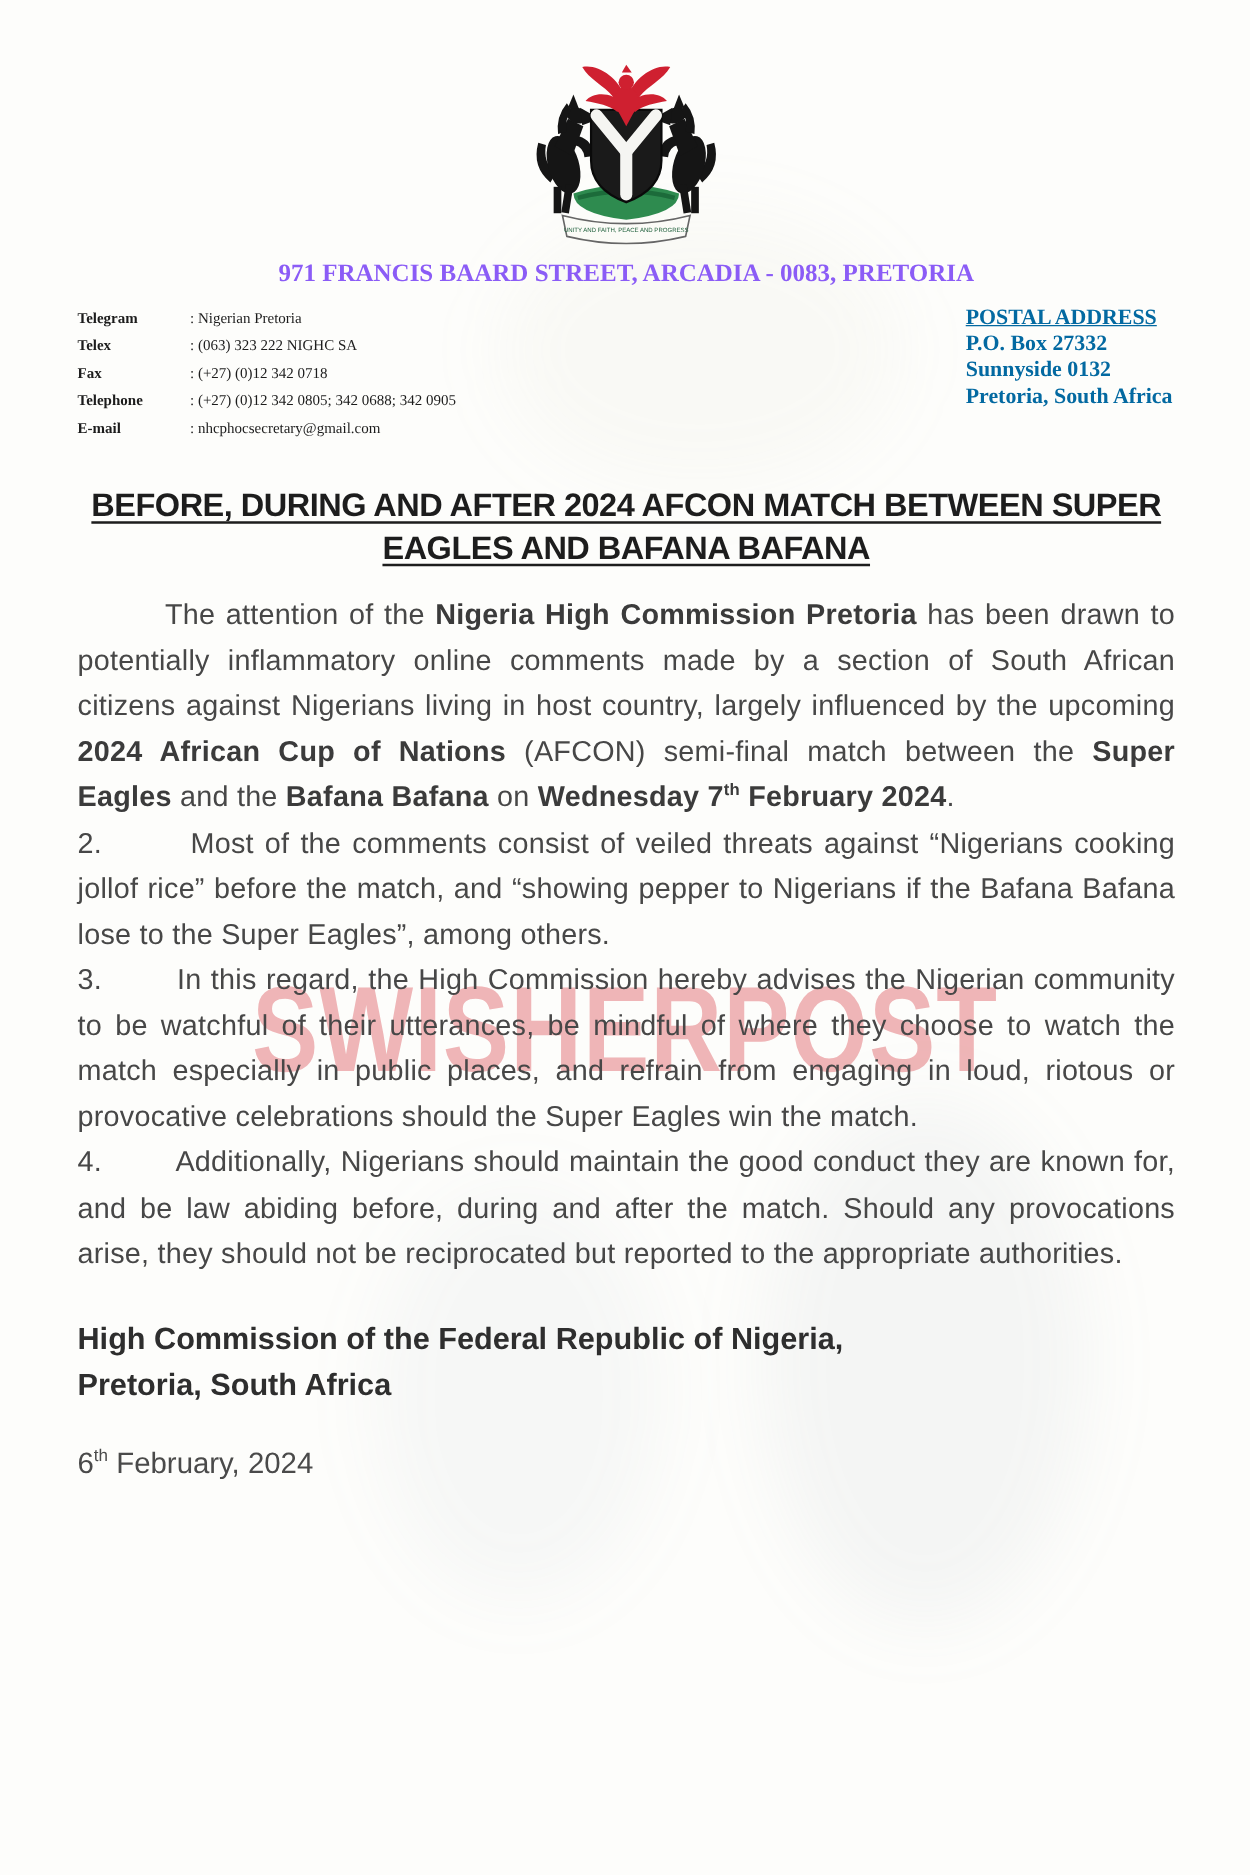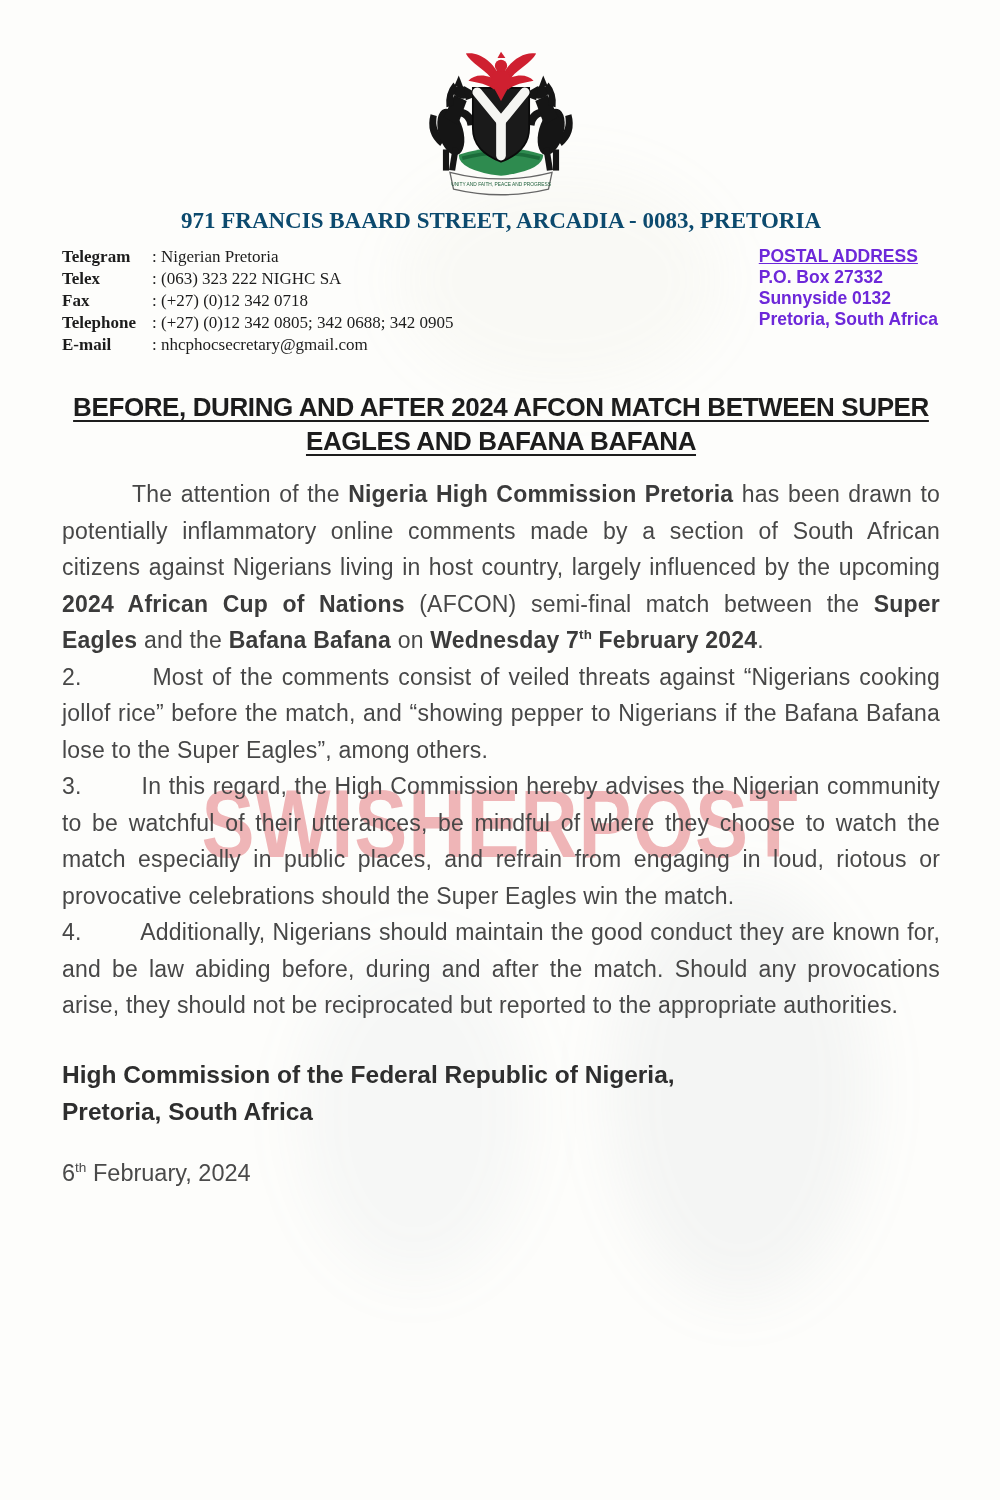--- a/index.html
+++ b/index.html
@@ -28,28 +28,28 @@
   .crest { width:176px; margin:0 auto; display:block; }
 
   .org-name {
     margin-top:10px; text-align:center; white-space:nowrap;
     font-family:"Liberation Serif", serif; font-weight:bold;
     font-size:30px; letter-spacing:-0.5px; color:#206b48;
   }
   .street {
     margin-top:3px; text-align:center;
     font-family:"Liberation Serif", serif; font-weight:bold;
-    font-size:23px; color:#0c4a6e;
+    font-size:20px; color:#8b5cf6;
   }
 
   .info-row { display:flex; justify-content:space-between; margin-top:12px; }
-  .contacts { font-family:"Liberation Serif", serif; font-size:17px; line-height:22px; color:#1c1c1c; }
+  .contacts { font-family:"Liberation Serif", serif; font-size:12px; line-height:22px; color:#1c1c1c; }
   .c-row { display:flex; }
   .c-label { font-weight:bold; width:90px; flex:0 0 90px; }
-  .postal { font-family:Liberation Sans, sans-serif; font-size:17.5px; line-height:21px; font-weight:bold; color:#6d28d9; padding-right:2px; }
+  .postal { font-family:Liberation Serif, serif; font-size:17.5px; line-height:21px; font-weight:bold; color:#0369a1; padding-right:2px; }
   .p-title { text-decoration:underline; }
 
   .subject {
     margin-top:34px; text-align:center; font-weight:bold;
     font-size:26px; line-height:34px; letter-spacing:-0.4px; color:#1d1d1d;
   }
   .subject-line { text-decoration:underline; text-underline-offset:4px; text-decoration-thickness:2px; }
 
   .body-text { margin-top:18px; font-size:23px; line-height:36.5px; text-align:justify; color:#474747; letter-spacing:0.2px; }
   .para { margin:0; }

